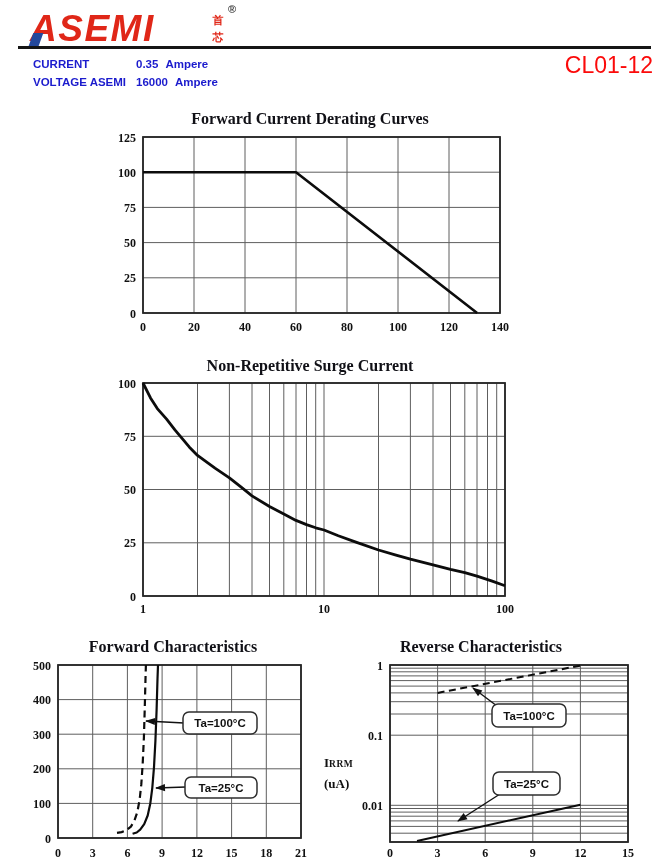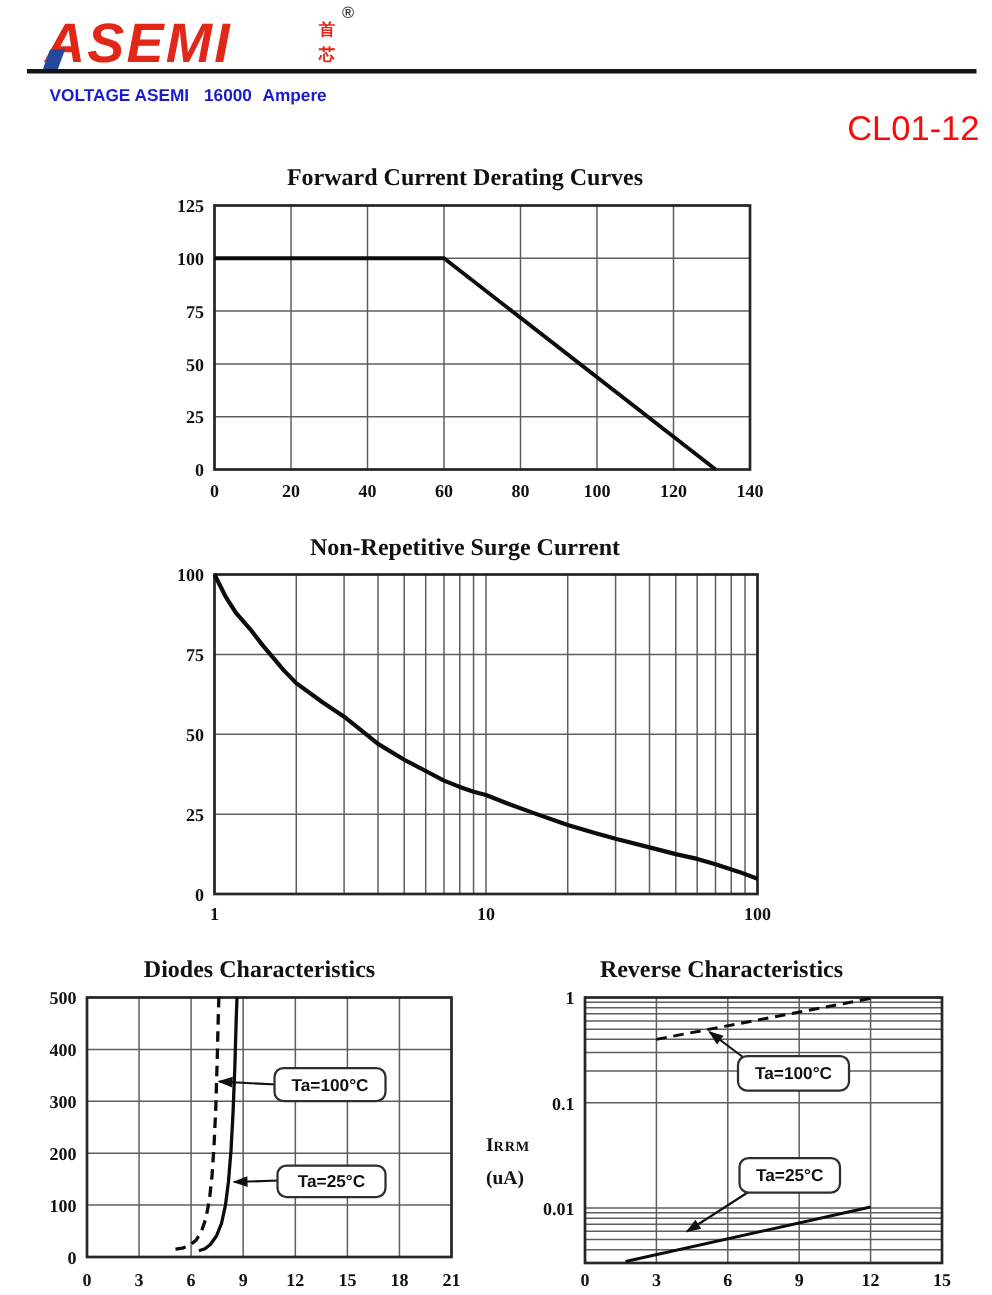--- a/index.html
+++ b/index.html
@@ -12,21 +12,21 @@
   .logo-blue{left:31px;top:33px;width:10px;height:13px;transform:skewX(-20deg);}
   .logo-cjk{left:209px;top:12px;width:18px;font-size:11px;font-weight:700;line-height:17px;
             text-align:center;}
   .logo-reg{left:228px;top:3px;font-size:11px;font-weight:700;color:#3c3c3c;}
   .doc-title{left:256px;top:23px;width:400px;text-align:center;font-family:"Liberation Serif",serif;
              font-weight:700;font-size:17.5px;color:#0b0b0b;white-space:nowrap;}
   .rule{left:18px;top:46px;width:633px;height:3px;background:#151515;}
   .specs{left:33px;top:56px;font-size:11.5px;font-weight:700;line-height:17.5px;}
   .spec-label{display:inline-block;width:103px;}
   .spec-value{display:inline-block;margin-right:7px;}
-  .part-number{left:553px;top:52px;width:100px;text-align:right;font-size:23px;font-weight:400;margin-top:20px;}
+  .part-number{left:553px;top:52px;width:100px;text-align:right;font-size:23px;font-weight:400;}
   
   .chart-title{text-align:center;font-family:"Liberation Serif",serif;font-weight:700;
                font-size:16px;color:#101016;white-space:nowrap;}
   .t1{left:100px;top:110px;width:420px;}
   .t2{left:100px;top:357px;width:420px;}
   .t3{left:28px;top:638px;width:290px;}
   .t4{left:316px;top:638px;width:330px;}
   
   .csvg{position:absolute;}
   #svg-derating{left:100px;top:130px;}
@@ -56,29 +56,32 @@
 <div class="page">
 
   <div class="abs logo-text" style="color: rgb(224, 39, 24);">ASEMI</div>
   <div class="abs logo-blue" style="background: rgb(36, 72, 156);"></div>
   <div class="abs logo-cjk" style="color: rgb(224, 39, 24);">首芯</div>
   <div class="abs logo-reg">®</div>
   <div class="abs rule"></div>
 
   <div class="abs specs" style="color: rgb(27, 27, 205);">
     <div>
+      <span class="spec-label">CURRENT</span><span class="spec-value">0.35</span><span>Ampere</span>
+    </div>
+    <div>
       <span class="spec-label">VOLTAGE ASEMI</span><span class="spec-value">16000</span><span>Ampere</span>
     </div>
   </div>
 
   <div class="abs part-number" style="color: rgb(251, 10, 10);">CL01-12</div>
 
   <div class="abs chart-title t1">Forward Current Derating Curves</div>
   <div class="abs chart-title t2">Non-Repetitive Surge Current</div>
-  <div class="abs chart-title t3">Diodes Characteristics</div>
+  <div class="abs chart-title t3">Forward Characteristics</div>
   <div class="abs chart-title t4">Reverse Characteristics</div>
 
   <svg id="svg-derating" class="csvg" width="420" height="205" viewBox="0 0 420 205">
       <line class="grid" x1="43.0" y1="7" x2="43.0" y2="183"></line>
       <line class="grid" x1="94.0" y1="7" x2="94.0" y2="183"></line>
       <line class="grid" x1="145.0" y1="7" x2="145.0" y2="183"></line>
       <line class="grid" x1="196.0" y1="7" x2="196.0" y2="183"></line>
       <line class="grid" x1="247.0" y1="7" x2="247.0" y2="183"></line>
       <line class="grid" x1="298.0" y1="7" x2="298.0" y2="183"></line>
       <line class="grid" x1="349.0" y1="7" x2="349.0" y2="183"></line>

